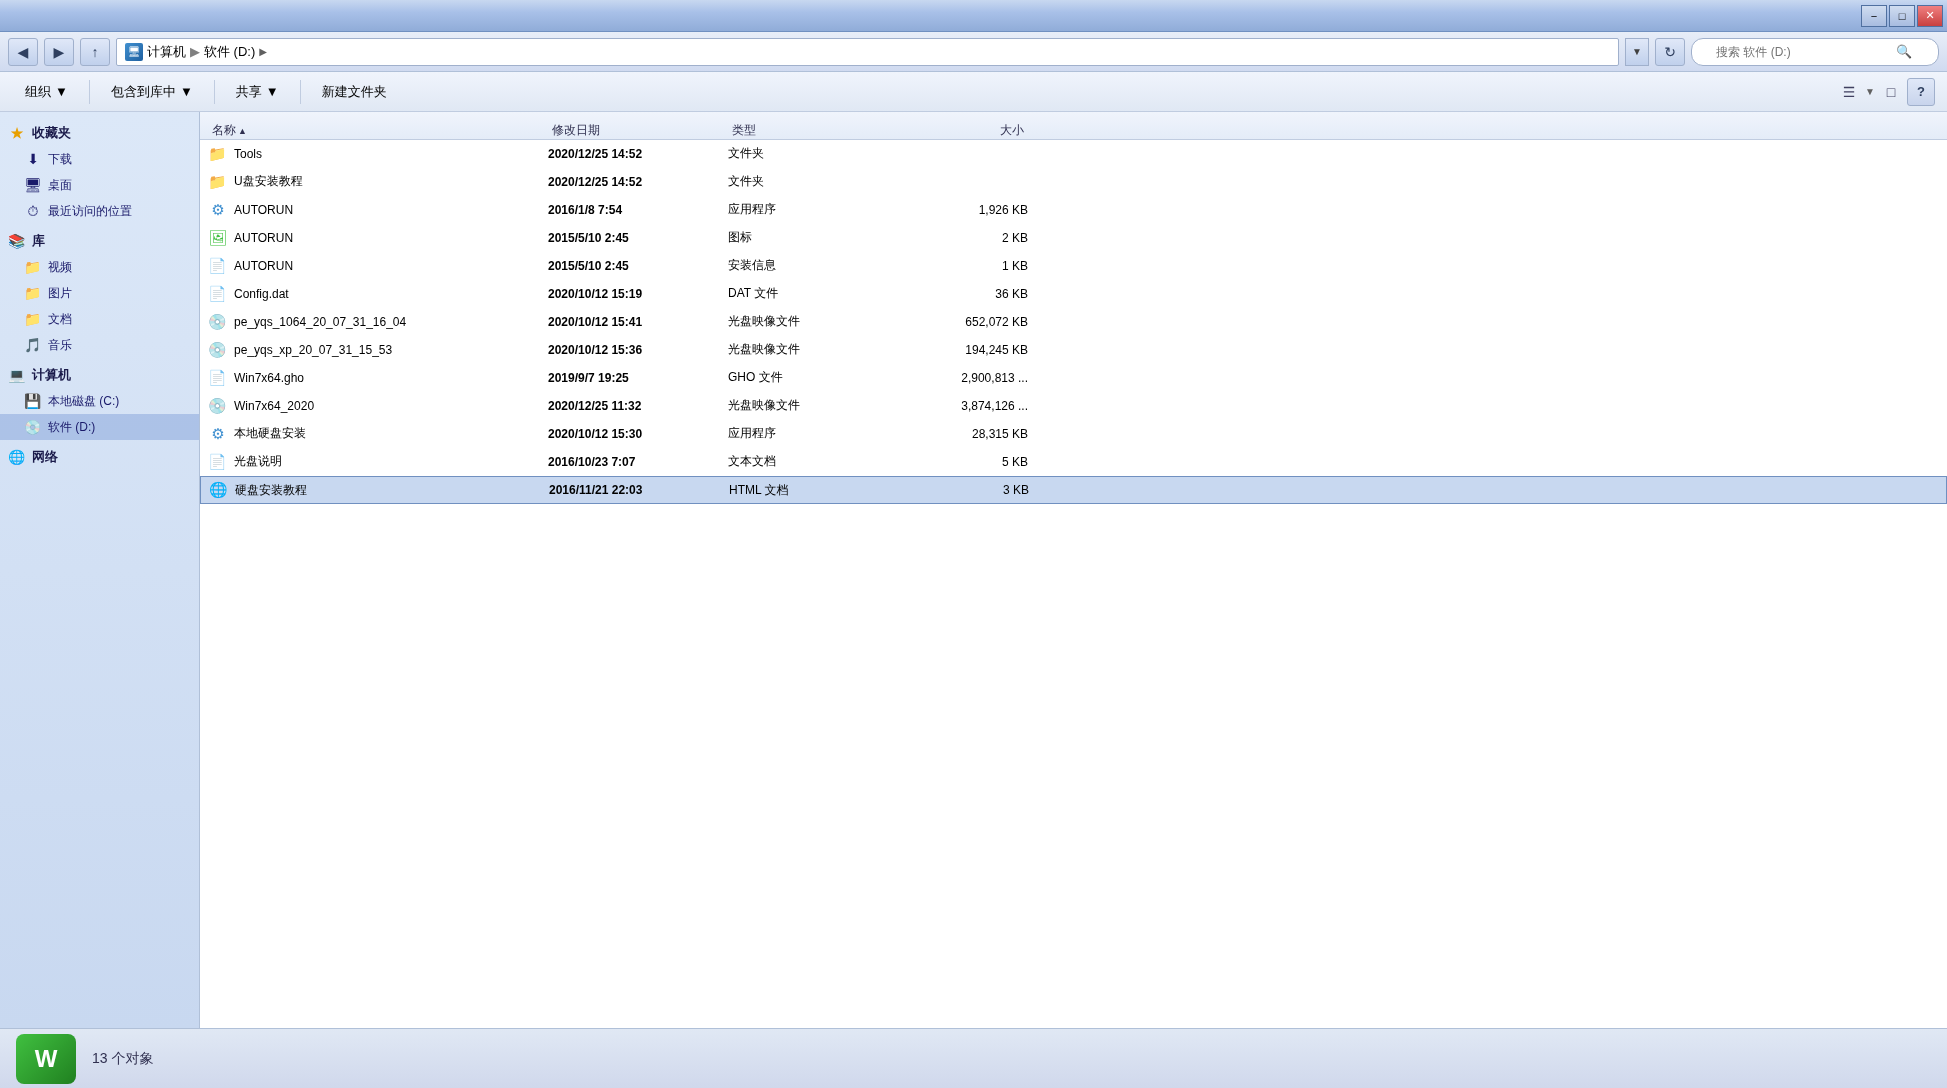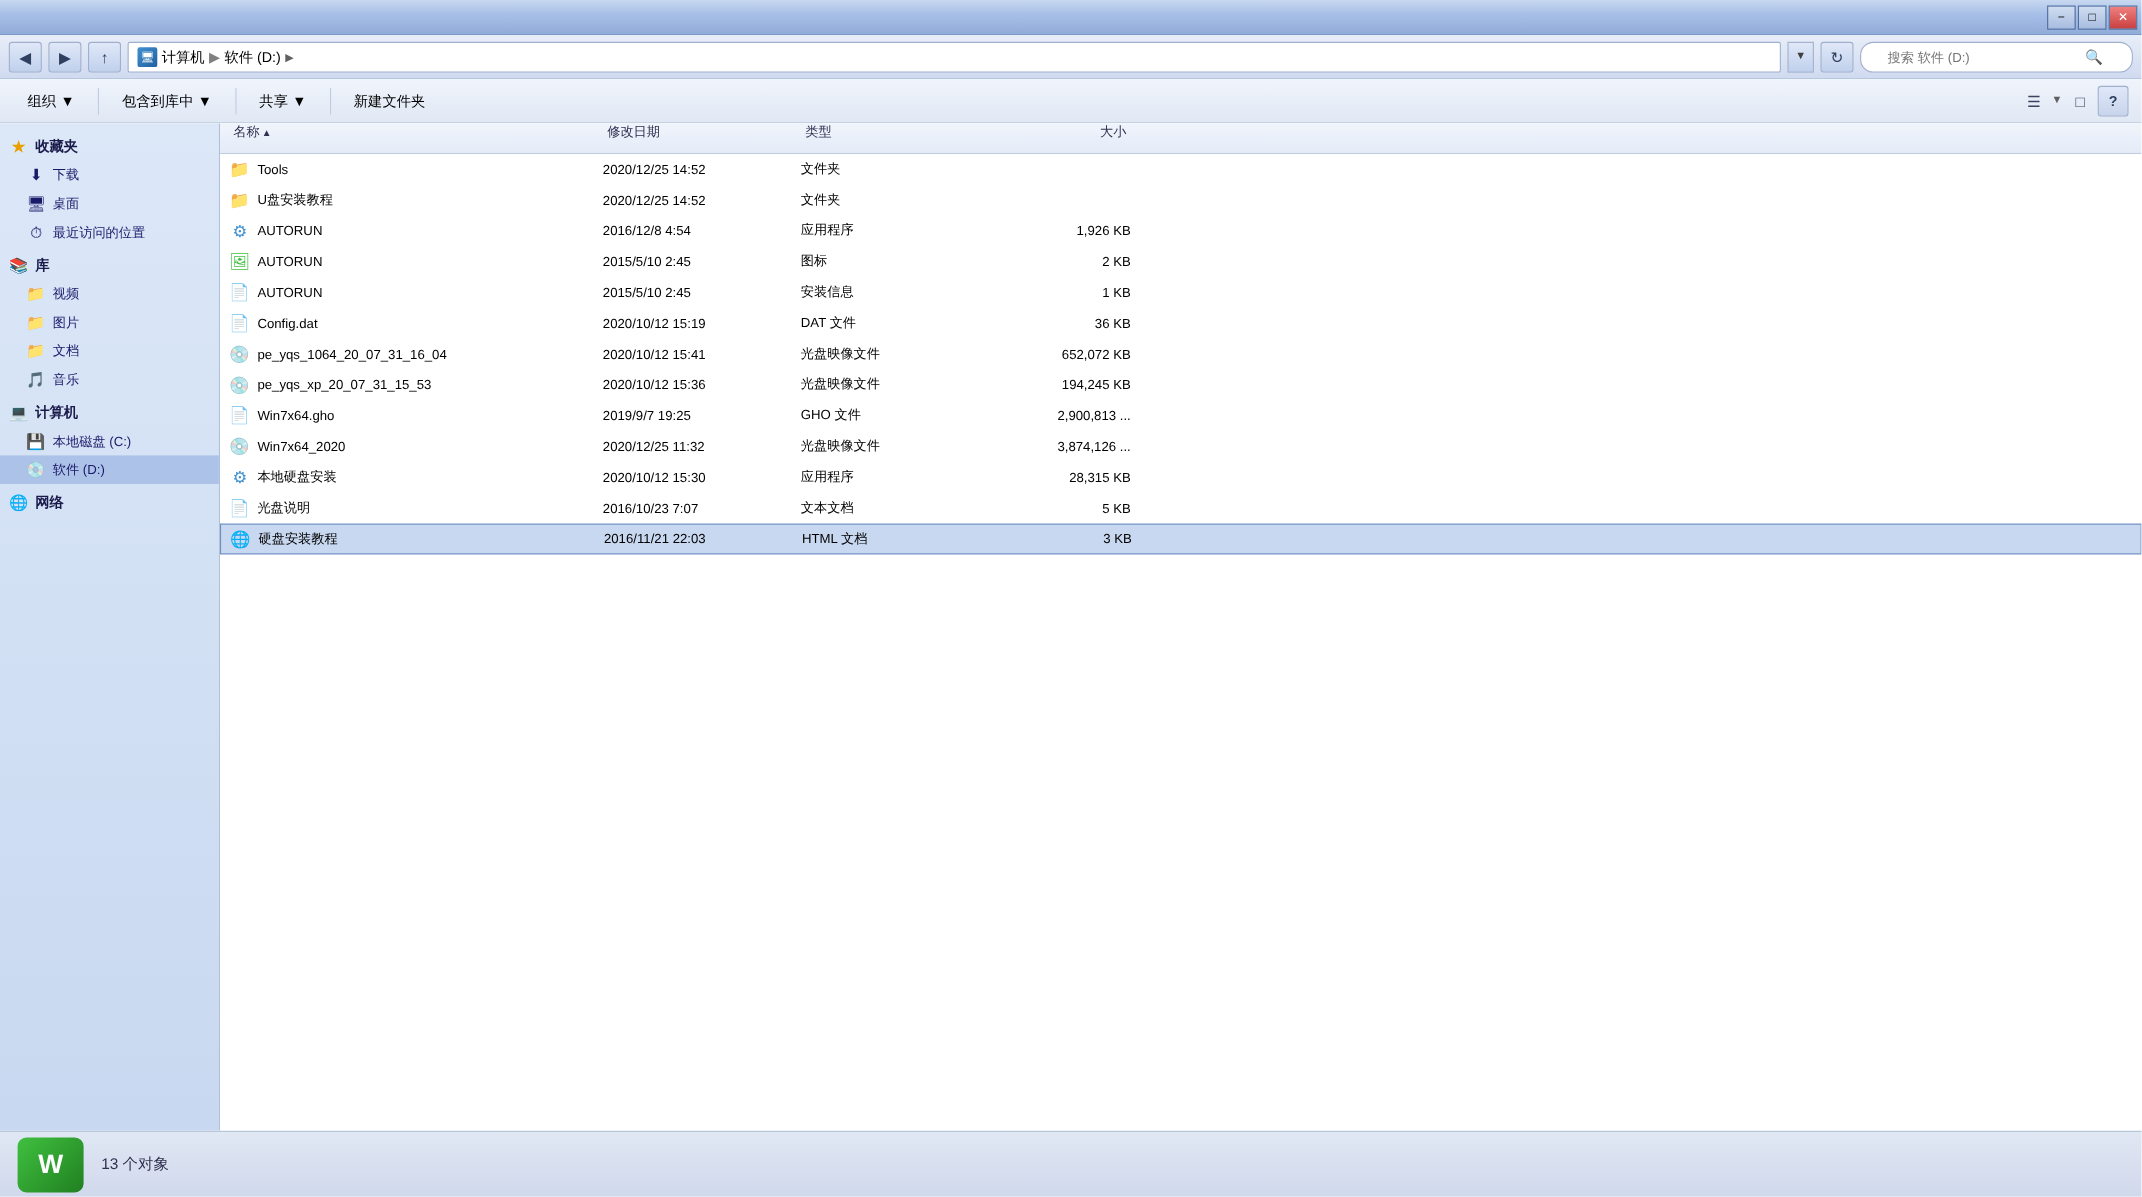--- a/index.html
+++ b/index.html
@@ -271,21 +271,21 @@
     .file-area {
       flex: 1;
       display: flex;
       flex-direction: column;
       background: #fff;
     }
 
     
     .col-headers {
       display: flex;
-      align-items: flex-start;
+      align-items: flex-end;
       height: 28px;
       background: linear-gradient(to bottom, #f0f4fc, #e4ecf8);
       border-bottom: 1px solid #c0cce0;
       padding: 0 8px;
     }
     .col-header {
       font-size: 12px;
       color: #303050;
       cursor: pointer;
       padding: 0 4px;
@@ -319,21 +319,21 @@
     .file-cell {
       font-size: 12px;
       color: #000;
       display: flex;
       align-items: center;
       gap: 6px;
       overflow: hidden;
       white-space: nowrap;
     }
     .file-cell-name { width: 340px; }
-    .file-cell-date { width: 180px; }
+    .file-cell-date { width: 180px; font-weight: bold; }
     .file-cell-type { width: 160px; }
     .file-cell-size { width: 140px; text-align: left; justify-content: flex-end; }
     .file-icon {
       width: 20px;
       height: 20px;
       display: flex;
       align-items: center;
       justify-content: center;
       font-size: 15px;
       flex-shrink: 0;
@@ -536,21 +536,21 @@
       </div>
       <div class="file-cell file-cell-date">2020/12/25 14:52</div>
       <div class="file-cell file-cell-type">文件夹</div>
       <div class="file-cell file-cell-size"></div>
     </div>
         <div class="file-row">
       <div class="file-cell file-cell-name">
         <div class="file-icon" style="color:#4090d0">⚙</div>
         <span>AUTORUN</span>
       </div>
-      <div class="file-cell file-cell-date">2016/12/8 4:54</div>
+      <div class="file-cell file-cell-date">2016/1/8 7:54</div>
       <div class="file-cell file-cell-type">应用程序</div>
       <div class="file-cell file-cell-size">1,926 KB</div>
     </div>
         <div class="file-row">
       <div class="file-cell file-cell-name">
         <div class="file-icon" style="color:#40c040">🖼</div>
         <span>AUTORUN</span>
       </div>
       <div class="file-cell file-cell-date">2015/5/10 2:45</div>
       <div class="file-cell file-cell-type">图标</div>

